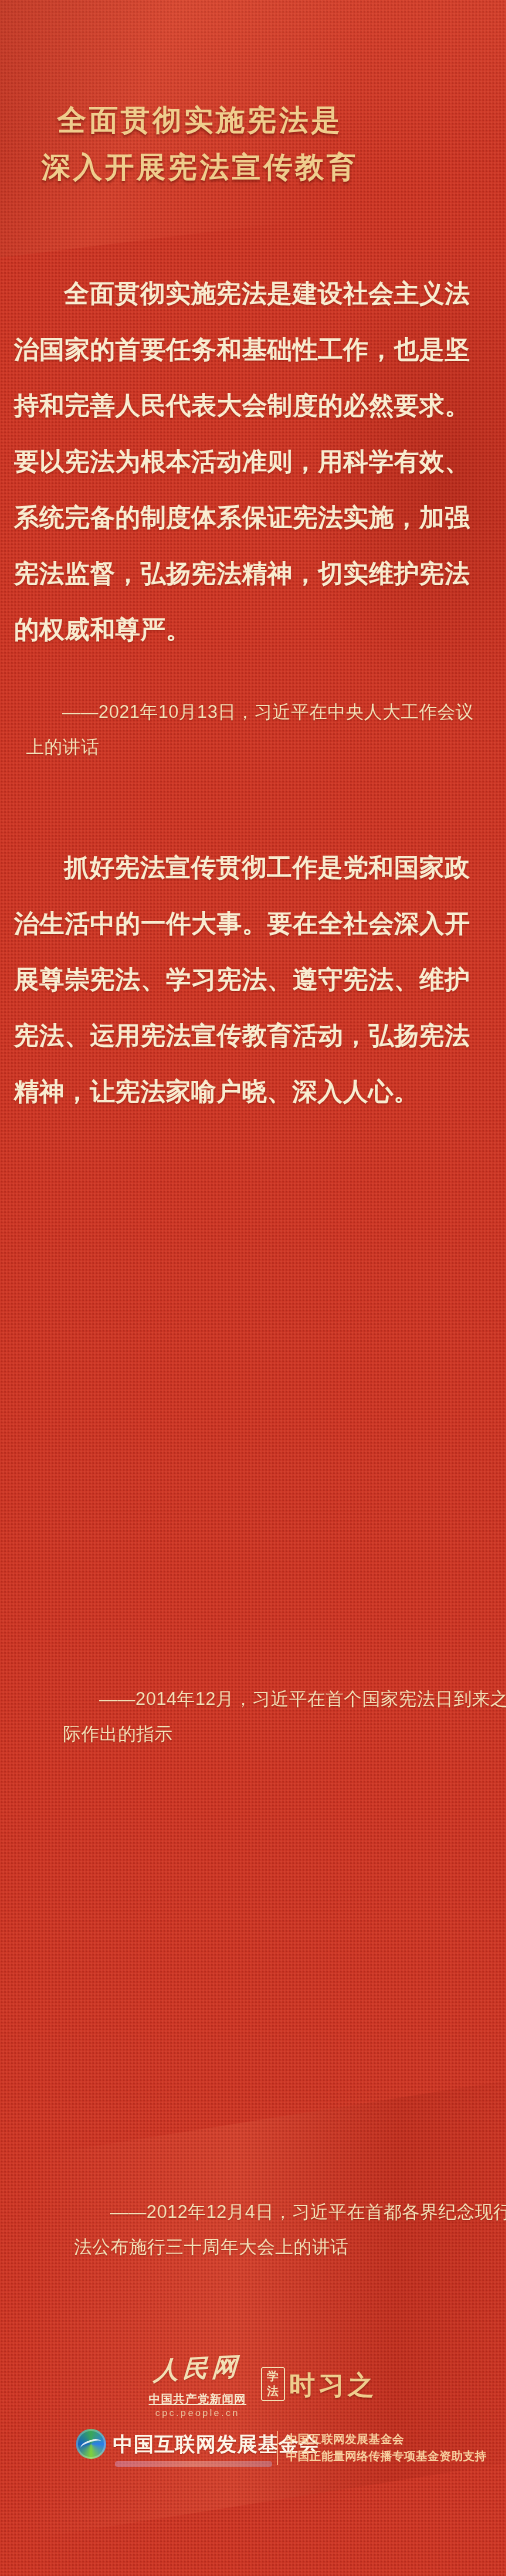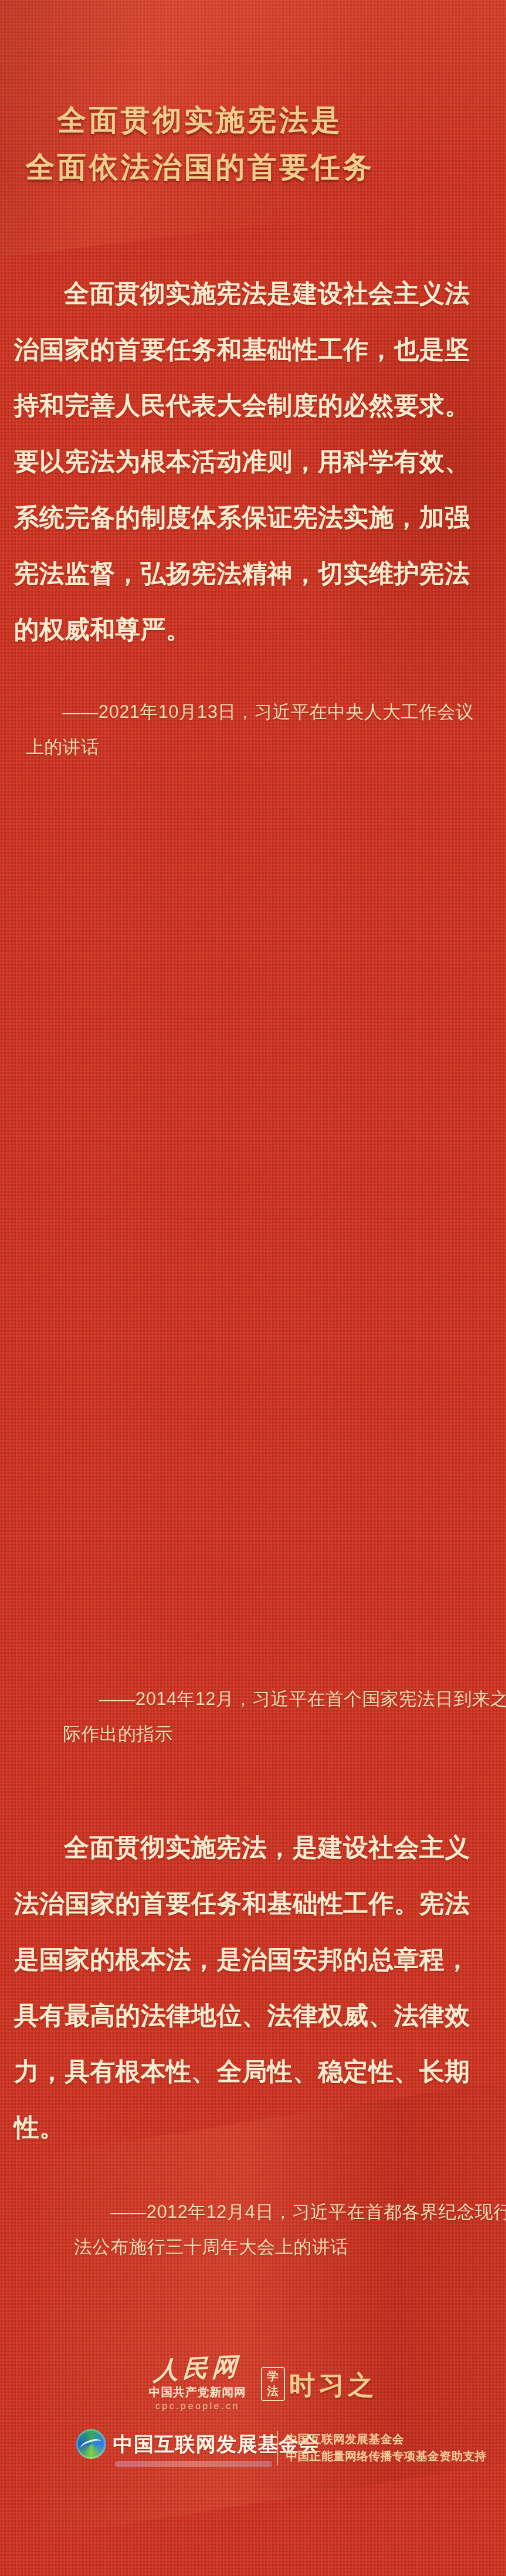--- a/index.html
+++ b/index.html
@@ -57,21 +57,21 @@
   .q3{top:1305px;} .a3{top:1682px;margin-left:37px;}
   .q4{top:1819px;} .a4{top:2195px;margin-left:48px;}
 
   
   .pd-block{left:147px;top:2355px;width:101px;text-align:center;color:#f3dfb5;}
   .pd-script{
     display:block;font-size:25px;font-weight:bold;font-style:italic;
     transform:rotate(-3deg) skewX(-6deg);letter-spacing:4px;line-height:27px;
     text-shadow:0 0.7px 1.4px rgba(110,18,8,0.4);
   }
-  .pd-site{display:block;font-size:11.5px;font-weight:bold;letter-spacing:0.7px;line-height:16px;margin-top:2px;color:#f6e8cd;}
+  .pd-site{display:block;font-size:11.5px;font-weight:bold;letter-spacing:0.7px;line-height:16px;margin-top:9px;color:#f6e8cd;text-decoration:underline;}
   .pd-url{display:block;font-size:9.5px;letter-spacing:2px;line-height:12px;color:#eed6ae;opacity:0.9;}
 
   .stamp{
     left:261px;top:2367px;width:21.6px;height:32px;
     border:1.4px solid #f3dfb5;border-radius:2px;
     display:flex;flex-direction:column;align-items:center;justify-content:center;
     color:#f3dfb5;font-size:11.5px;font-weight:bold;line-height:15px;
   }
   .series-title{
     left:289px;top:2369px;
@@ -107,30 +107,30 @@
 <body>
 
 <div class="poster">
   <div class="fold fold-a"></div>
   <div class="fold fold-b"></div>
   <div class="fold fold-c"></div>
   <div class="fold fold-d"></div>
 
   <div class="layer title">
     <div>全面贯彻实施宪法是</div>
-    <div>全面依法治国的首要任务</div>
+    <div>深入开展宪法宣传教育</div>
   </div>
 
   <p class="layer quote q1">全面贯彻实施宪法是建设社会主义法治国家的首要任务和基础性工作，也是坚持和完善人民代表大会制度的必然要求。要以宪法为根本活动准则，用科学有效、系统完备的制度体系保证宪法实施，加强宪法监督，弘扬宪法精神，切实维护宪法的权威和尊严。</p>
   <p class="layer attribution a1">——2021年10月13日，习近平在中央人大工作会议上的讲话</p>
 
+  <p class="layer quote q2">抓好宪法宣传贯彻工作是党和国家政治生活中的一件大事。要在全社会深入开展尊崇宪法、学习宪法、遵守宪法、维护宪法、运用宪法宣传教育活动，弘扬宪法精神，让宪法家喻户晓、深入人心。</p>
 
   <p class="layer attribution a3">——2014年12月，习近平在首个国家宪法日到来之际作出的指示</p>
 
-  <p class="layer quote q4">全面贯彻实施宪法，是建设社会主义法治国家的首要任务和基础性工作。宪法是国家的根本法，是治国安邦的总章程，具有最高的法律地位、法律权威、法律效力，具有根本性、全局性、稳定性、长期性。</p>
   <p class="layer attribution a4">——2012年12月4日，习近平在首都各界纪念现行宪法公布施行三十周年大会上的讲话</p>
 
   <div class="layer pd-block">
     <span class="pd-script">人民网</span>
     <span class="pd-site">中国共产党新闻网</span>
     <span class="pd-url">cpc.people.cn</span>
   </div>
 
   <div class="layer stamp">
     <span>学</span>

